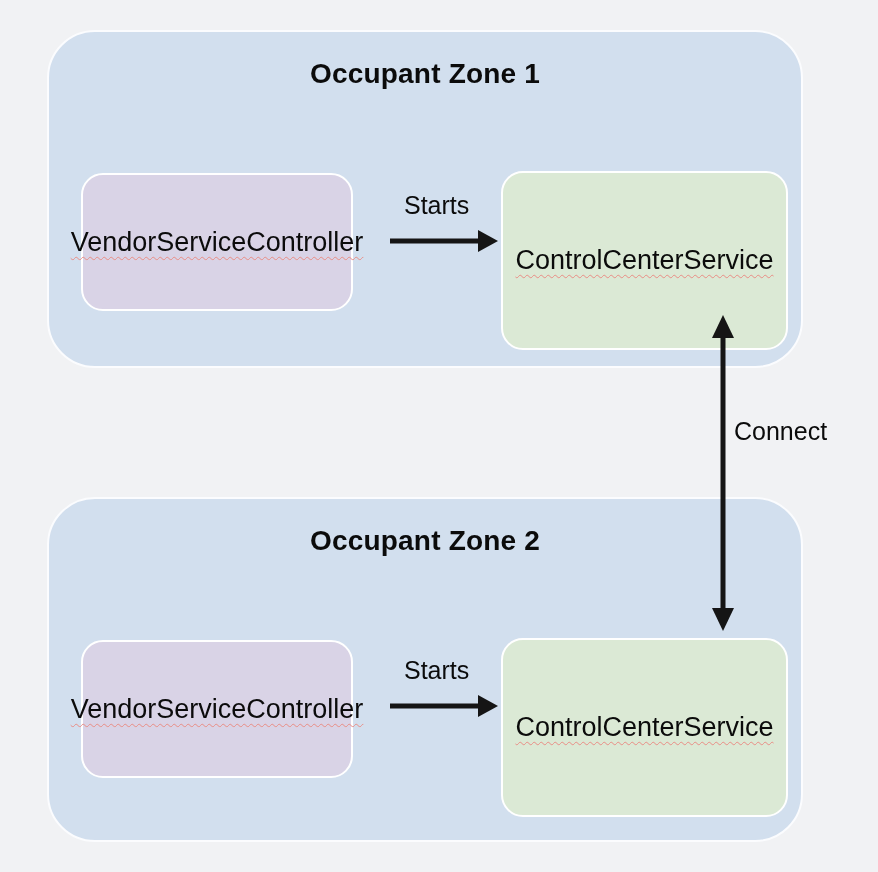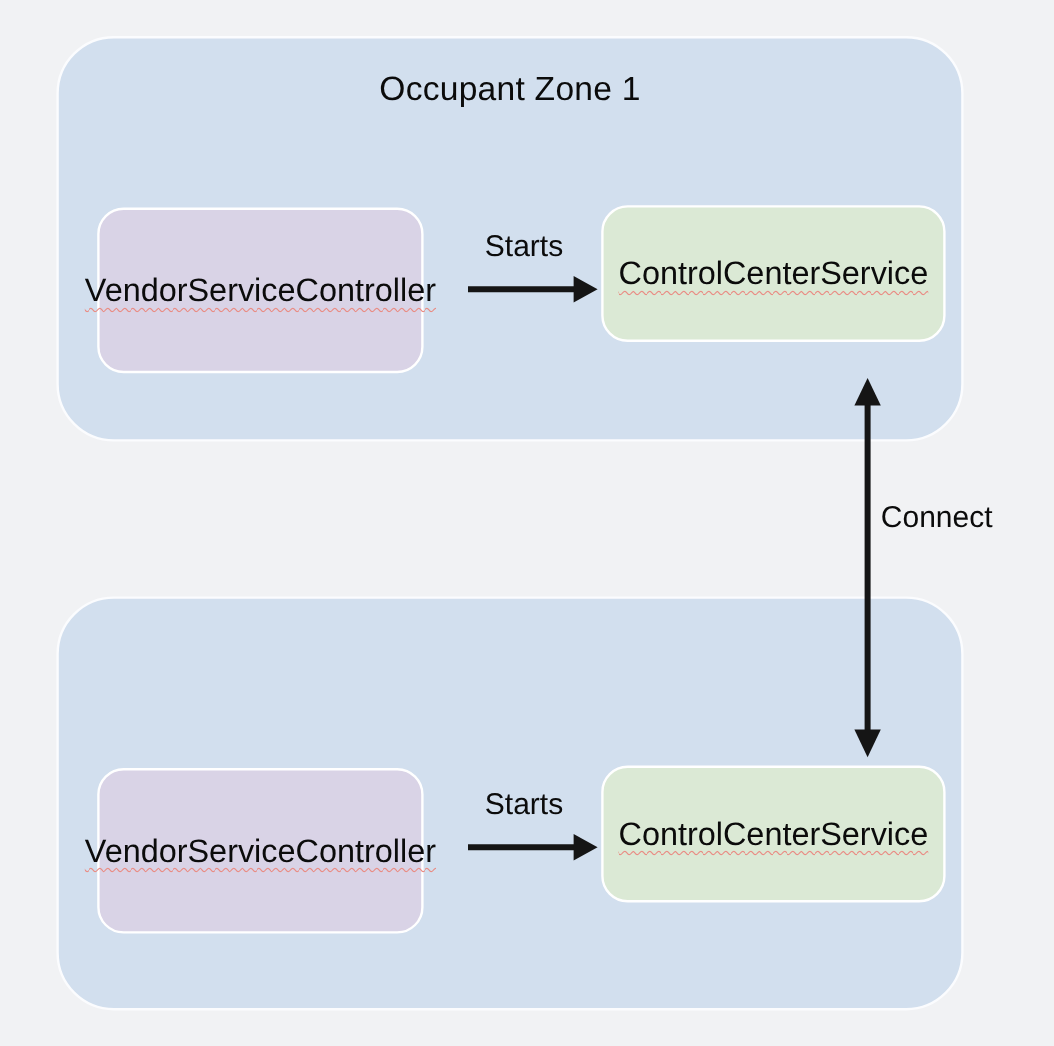--- a/index.html
+++ b/index.html
@@ -10,26 +10,26 @@
   *{margin:0;padding:0;box-sizing:border-box;}
   html,body{width:878px;height:872px;}
   body{font-family:"Liberation Sans",sans-serif;background:var(--page-bg);}
   .canvas{position:relative;width:878px;height:872px;background:var(--page-bg);overflow:hidden;}
 
   .zone{position:absolute;left:47px;width:756px;background:var(--zone-fill);
         border:2px solid var(--zone-border);border-radius:48px;}
   .zone1{top:30px;height:338px;}
   .zone2{top:497px;height:345px;}
   .zone-title{position:absolute;top:26px;left:0;width:100%;text-align:center;
-        font-size:28px;font-weight:400;color:var(--text);letter-spacing:.2px;}
+        font-size:28px;font-weight:700;color:var(--text);letter-spacing:.2px;}
 
   .node{position:absolute;display:flex;align-items:center;justify-content:center;
         border:2px solid var(--box-border);border-radius:22px;}
   .node-vendor{left:32px;top:141px;width:272px;height:138px;background:var(--vendor-fill);}
-  .node-control{left:452px;top:139px;width:287px;height:114px;background:var(--control-fill);}
+  .node-control{left:452px;top:139px;width:287px;height:179px;background:var(--control-fill);}
   .node-label{font-size:27px;color:var(--text);white-space:nowrap;
         text-decoration-line:underline;text-decoration-style:wavy;
         text-decoration-color:var(--squiggle);text-decoration-thickness:1px;
         text-underline-offset:5px;}
 
   .edge-label{position:absolute;font-size:25px;color:var(--text);white-space:nowrap;}
   .starts1{left:404px;top:191px;}
   .starts2{left:404px;top:656px;}
   .connect{left:734px;top:417px;}
 
@@ -46,20 +46,21 @@
     <h2 class="zone-title">Occupant Zone 1</h2>
     <div class="node node-vendor">
       <span class="node-label">VendorServiceController</span>
     </div>
     <div class="node node-control">
       <span class="node-label">ControlCenterService</span>
     </div>
   </section>
 
   <section class="zone zone2">
+    <h2 class="zone-title">Occupant Zone 2</h2>
     <div class="node node-vendor">
       <span class="node-label">VendorServiceController</span>
     </div>
     <div class="node node-control">
       <span class="node-label">ControlCenterService</span>
     </div>
   </section>
 
   <div class="edge-label starts1">Starts</div>
   <div class="edge-label starts2">Starts</div>

